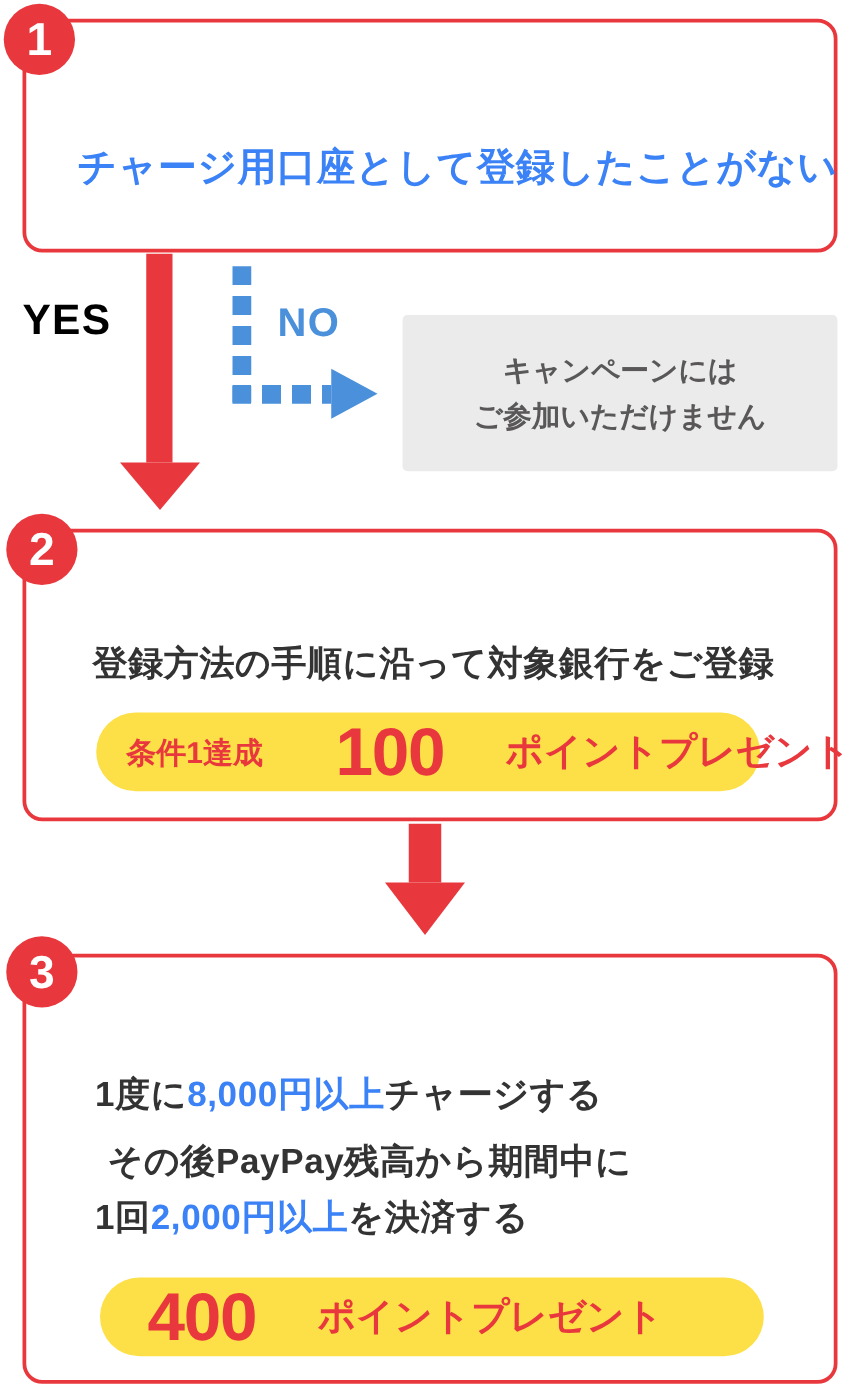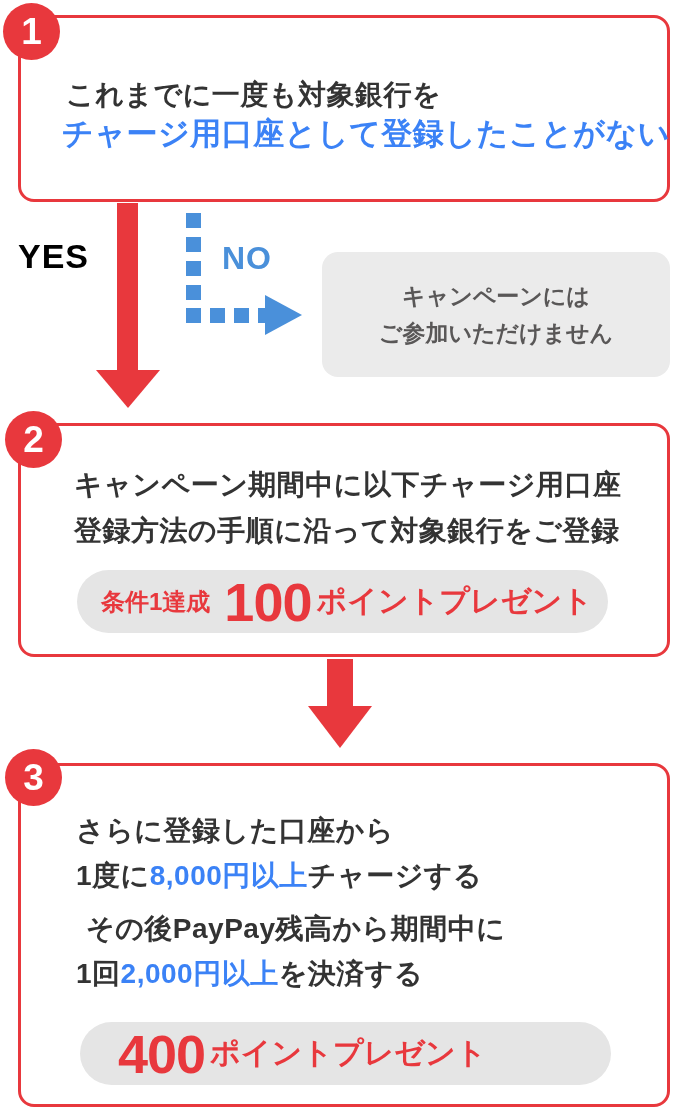--- a/index.html
+++ b/index.html
@@ -56,27 +56,28 @@
 
   #s3-p1l1 { left: 76px; top: 812px; font-size: 28px; }
   #s3-p1l2 { left: 76px; top: 857px; font-size: 28px; }
   #s3-p2l1 { left: 86px; top: 910px; font-size: 28px; }
   #s3-p2l2 { left: 76px; top: 955px; font-size: 28px; }
 
   
   .pill {
     position: absolute;
     width: 531px; height: 63px;
-    background: #e5e5e5;
+    background: #fde047;
     border-radius: 32px;
     display: flex; align-items: center;
     padding-left: 24px;
     box-sizing: border-box;
     color: #e8383d;
     white-space: nowrap;
+    gap: 44px;
   }
   #pill1 { left: 77px; top: 570px; }
   #pill2 { left: 80px; top: 1022px; }
   .pill .cond   { font-size: 24px; font-weight: 800; }
   .pill .points { font-size: 54px; font-weight: 800; margin-left: 14px; letter-spacing: -1px; line-height: 1; }
   .pill .suffix { font-size: 30px; font-weight: 800; margin-left: 5px; }
 
   
   #yes-arrow-shaft {
     position: absolute; left: 117px; top: 203px;
@@ -115,21 +116,21 @@
   #no-label {
     position: absolute; left: 222px; top: 240px;
     font-size: 32px; font-weight: 800; color: #4a90da; letter-spacing: 1px;
   }
 
   
   #fail-box {
     position: absolute; left: 322px; top: 252px;
     width: 348px; height: 125px;
     background: #ebebeb;
-    border-radius: 16px;
+    border-radius: 4px;
     display: flex; flex-direction: column;
     align-items: center; justify-content: center;
     color: #595757; font-size: 23px; line-height: 1.6;
     text-align: center;
   }
 
   
   #mid-arrow-shaft {
     position: absolute; left: 327px; top: 659px;
     width: 26px; height: 47px; background: #e8383d;
@@ -144,57 +145,54 @@
 </style>
 </head>
 <body>
 
 <div id="stage">
 
   <div class="card" id="card1"></div>
   <div class="step-circle" id="circle1">
     <span>1</span>
   </div>
-  <div class="txt black" id="s1-line1">これまでに一度も対象銀行を</div>
   <div class="txt red" id="s1-line2">チャージ用口座として登録したことがない</div>
 
   <div id="yes-arrow-shaft"></div>
   <div id="yes-arrow-head"></div>
   <div id="yes-label">YES</div>
 
   <div id="no-dash-v"></div>
   <div id="no-dash-h"></div>
   <div id="no-arrow-head"></div>
   <div id="no-label">NO</div>
 
   <div id="fail-box">
     <span>キャンペーンには</span>
     <span>ご参加いただけません</span>
   </div>
 
   <div class="card" id="card2"></div>
   <div class="step-circle" id="circle2">
     <span>2</span>
   </div>
-  <div class="txt black" id="s2-line1">キャンペーン期間中に以下チャージ用口座</div>
   <div class="txt black" id="s2-line2">登録方法の手順に沿って対象銀行をご登録</div>
   <div class="pill" id="pill1">
     <span class="cond">条件1達成</span>
     <span class="points">100</span>
     <span class="suffix">ポイントプレゼント</span>
   </div>
 
   <div id="mid-arrow-shaft"></div>
   <div id="mid-arrow-head"></div>
 
   <div class="card" id="card3"></div>
   <div class="step-circle" id="circle3">
     <span>3</span>
   </div>
-  <div class="txt black" id="s3-p1l1">さらに登録した口座から</div>
   <div class="txt black" id="s3-p1l2">
     <span>1度に</span><span class="red">8,000円以上</span><span>チャージする</span>
   </div>
   <div class="txt black" id="s3-p2l1">その後PayPay残高から期間中に</div>
   <div class="txt black" id="s3-p2l2">
     <span>1回</span><span class="red">2,000円以上</span><span>を決済する</span>
   </div>
   <div class="pill" id="pill2">
     <span class="points">400</span>
     <span class="suffix">ポイントプレゼント</span>

